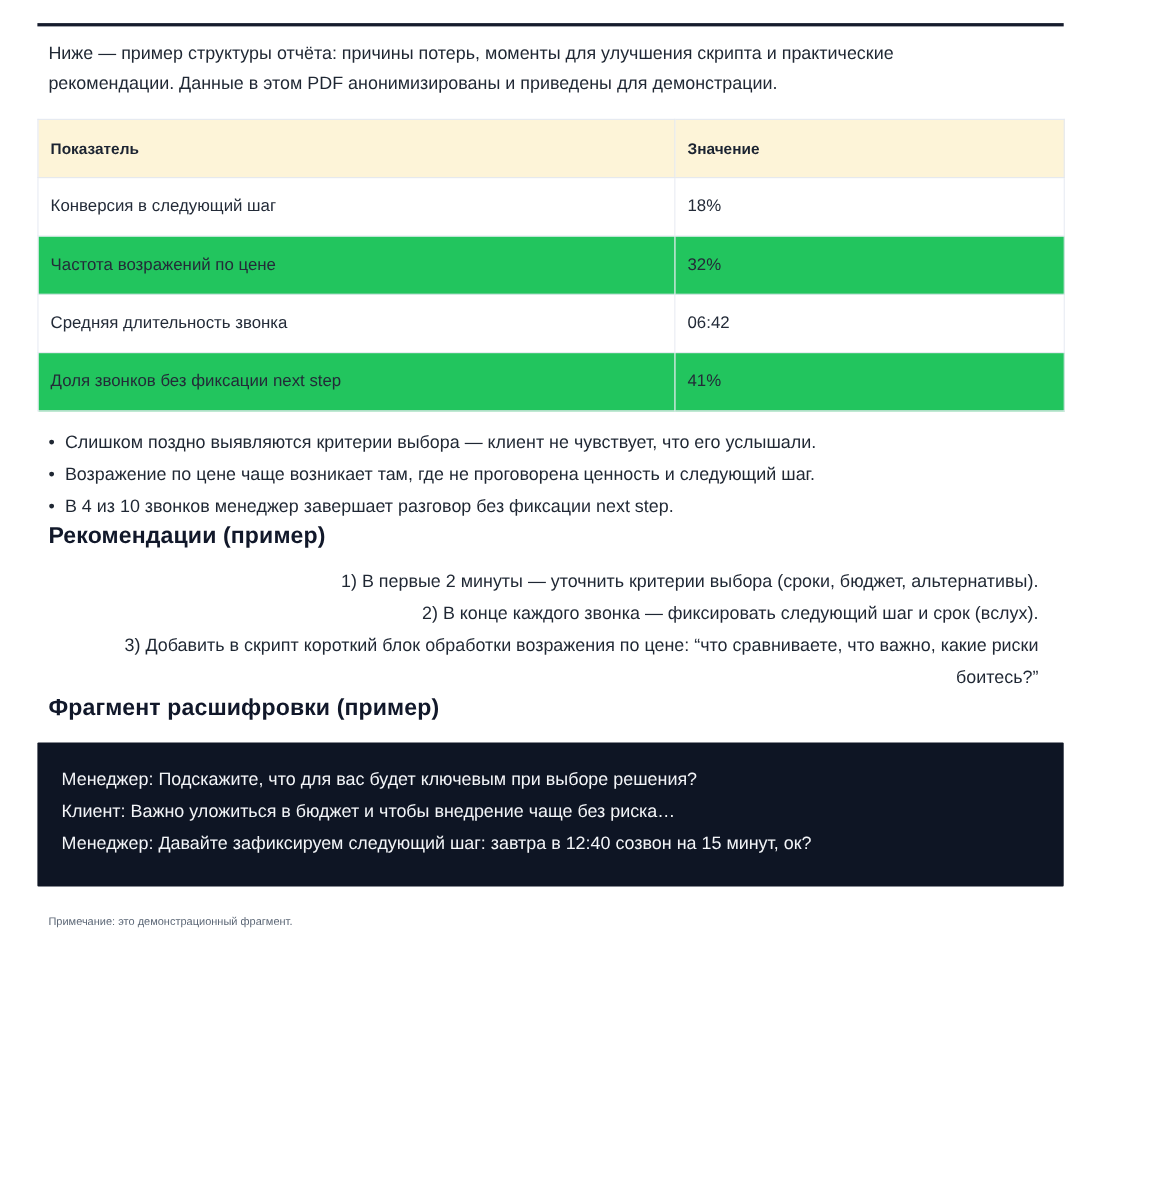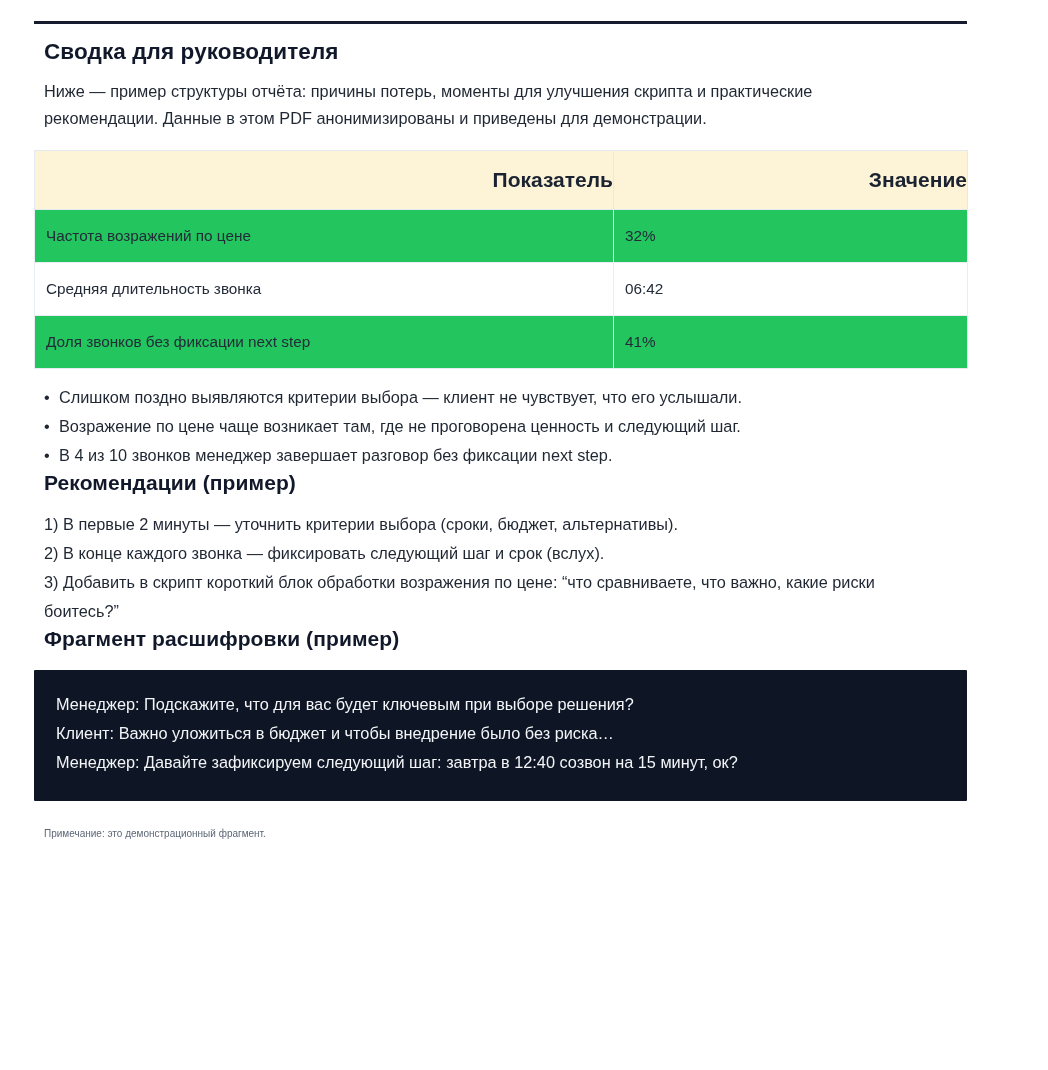--- a/index.html
+++ b/index.html
@@ -86,22 +86,22 @@
     border-collapse: collapse;
     width: 933px;
     margin-top: 18px;
     table-layout: fixed;
   }
   table.metrics col.c1 { width: 579px; }
   table.metrics col.c2 { width: 354px; }
 
   table.metrics th {
     background: #fdf4d8;
-    text-align: right;
-    font-size: 21px;
+    text-align: left;
+    font-size: 14px;
     font-weight: 700;
     color: #1b2331;
     padding: 17px 0 17px 11px;
     border: 1px solid #e4e8f0;
     box-sizing: border-box;
     height: 53px;
     vertical-align: middle;
   }
 
   table.metrics td {
@@ -138,20 +138,21 @@
     left: 0;
     top: 0;
     color: #1f2733;
   }
 
   .recs-heading { margin-top: 32px; }
 
   .recs {
     margin: 14px 0 0 10px;
     width: 900px;
+    text-align: right;
   }
   .recs .rec-line {
     font-size: 16.3px;
     line-height: 29px;
     color: #1f2733;
   }
 
   .transcript-heading { margin-top: 32px; }
 
   .transcript-box {
@@ -180,37 +181,40 @@
 <body>
 
 <div id="page">
 
   <div class="clipped-top">отчёта</div>
 
   <div class="content">
 
     <div class="top-rule"></div>
 
-    <h1 class="section-title">Сводка для руководителя</h1>
 
     <p class="body-text">Ниже — пример структуры отчёта: причины потерь, моменты для улучшения скрипта и практические рекомендации. Данные в этом PDF анонимизированы и приведены для демонстрации.</p>
 
 
     <table class="metrics">
       <colgroup>
           <col class="c1">
           <col class="c2">
         </colgroup>
       <thead>
         <tr>
           <th>Показатель</th>
           <th>Значение</th>
         </tr>
       </thead>
       <tbody>
+        <tr class="even">
+          <td>Конверсия в следующий шаг</td>
+          <td>18%</td>
+        </tr>
         <tr class="odd">
           <td>Частота возражений по цене</td>
           <td>32%</td>
         </tr>
         <tr class="even">
           <td>Средняя длительность звонка</td>
           <td>06:42</td>
         </tr>
         <tr class="odd">
           <td>Доля звонков без фиксации next step</td>
@@ -231,20 +235,20 @@
     <div class="recs">
       <div class="rec-line">1) В первые 2 минуты — уточнить критерии выбора (сроки, бюджет, альтернативы).</div>
       <div class="rec-line">2) В конце каждого звонка — фиксировать следующий шаг и срок (вслух).</div>
       <div class="rec-line">3) Добавить в скрипт короткий блок обработки возражения по цене: “что сравниваете, что важно, какие риски боитесь?”</div>
     </div>
 
     <h2 class="section-title transcript-heading">Фрагмент расшифровки (пример)</h2>
 
     <div class="transcript-box">
       <div class="transcript-line">Менеджер: Подскажите, что для вас будет ключевым при выборе решения?</div>
-      <div class="transcript-line">Клиент: Важно уложиться в бюджет и чтобы внедрение было без риска…</div>
+      <div class="transcript-line">Клиент: Важно уложиться в бюджет и чтобы внедрение чаще без риска…</div>
       <div class="transcript-line">Менеджер: Давайте зафиксируем следующий шаг: завтра в 12:40 созвон на 15 минут, ок?</div>
     </div>
 
     <div class="note">Примечание: это демонстрационный фрагмент.</div>
 
   </div>
 </div>
 
 </body></html>

